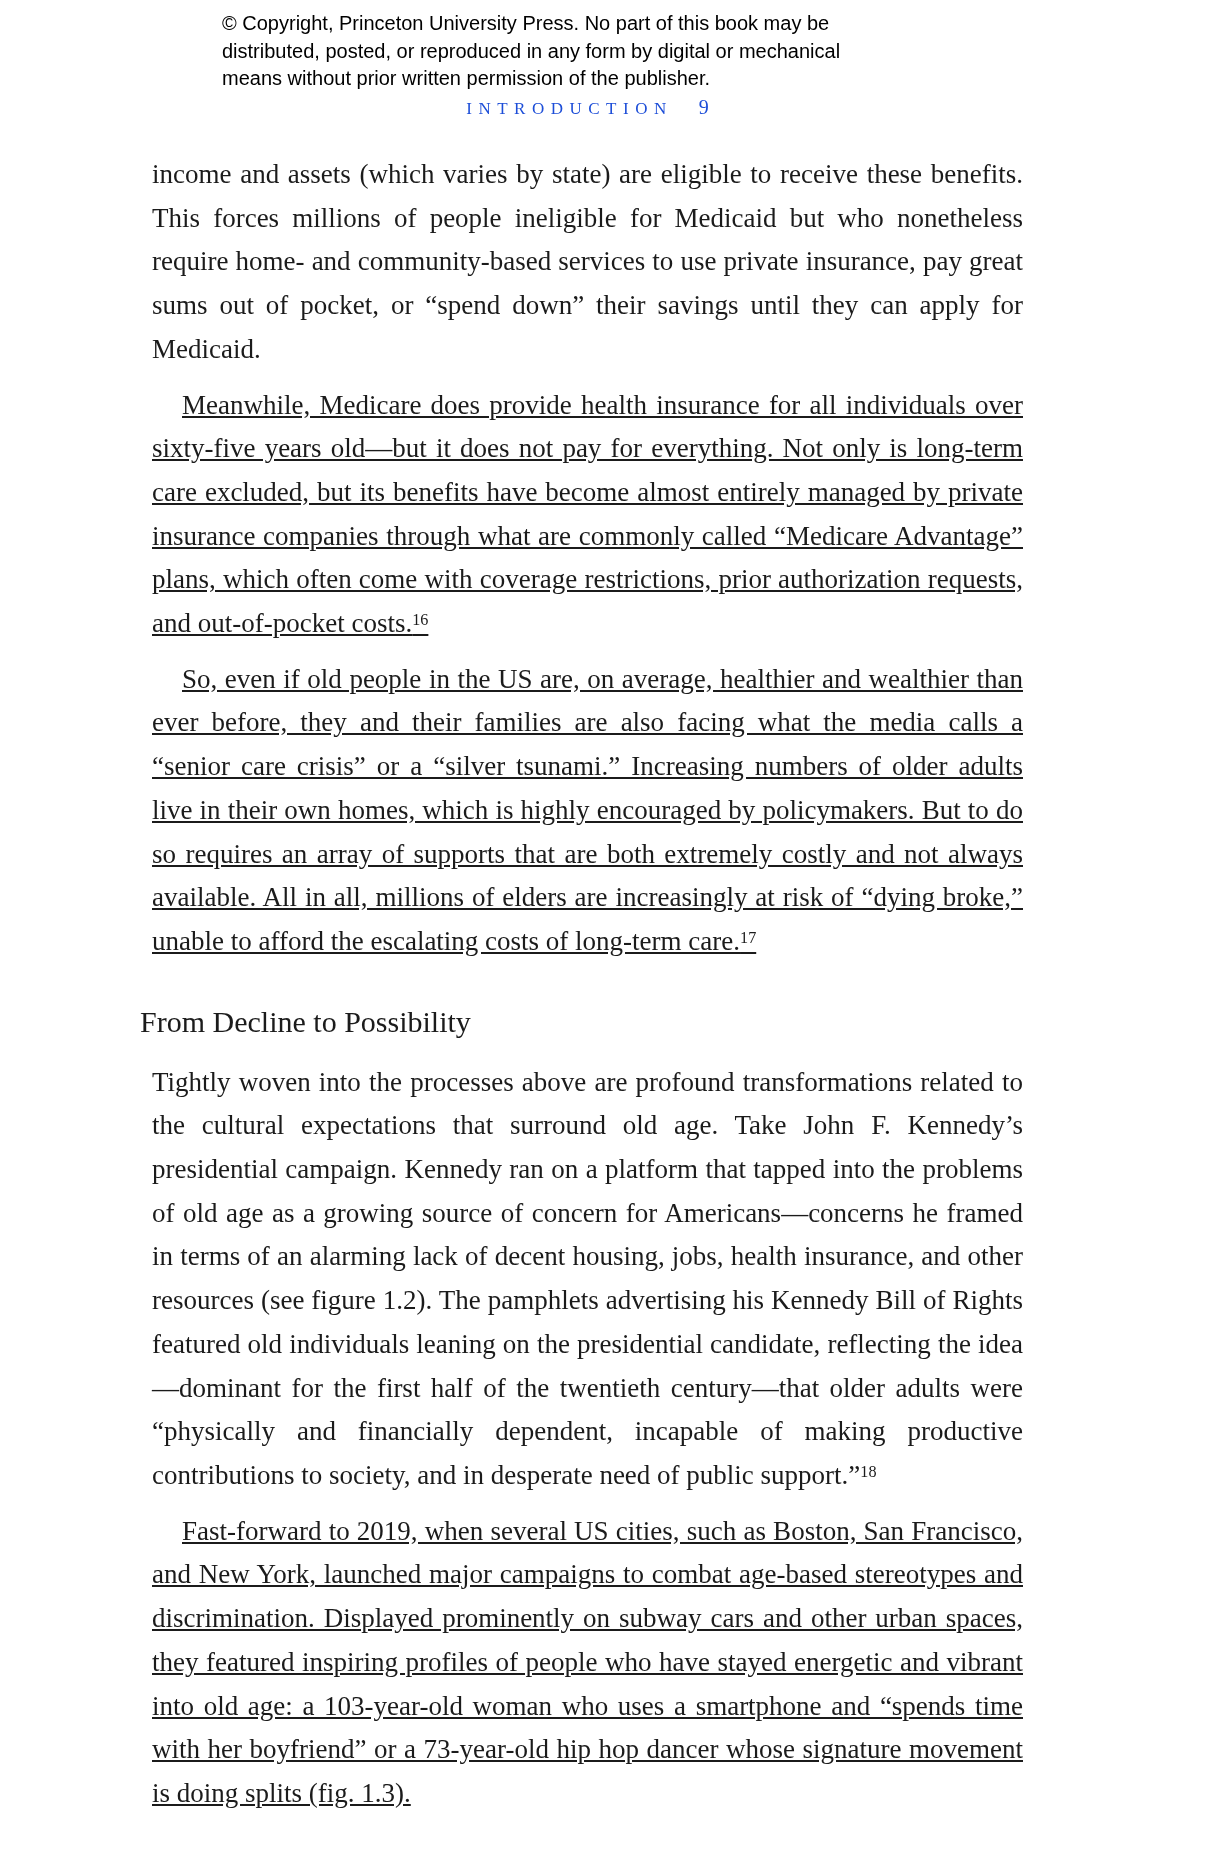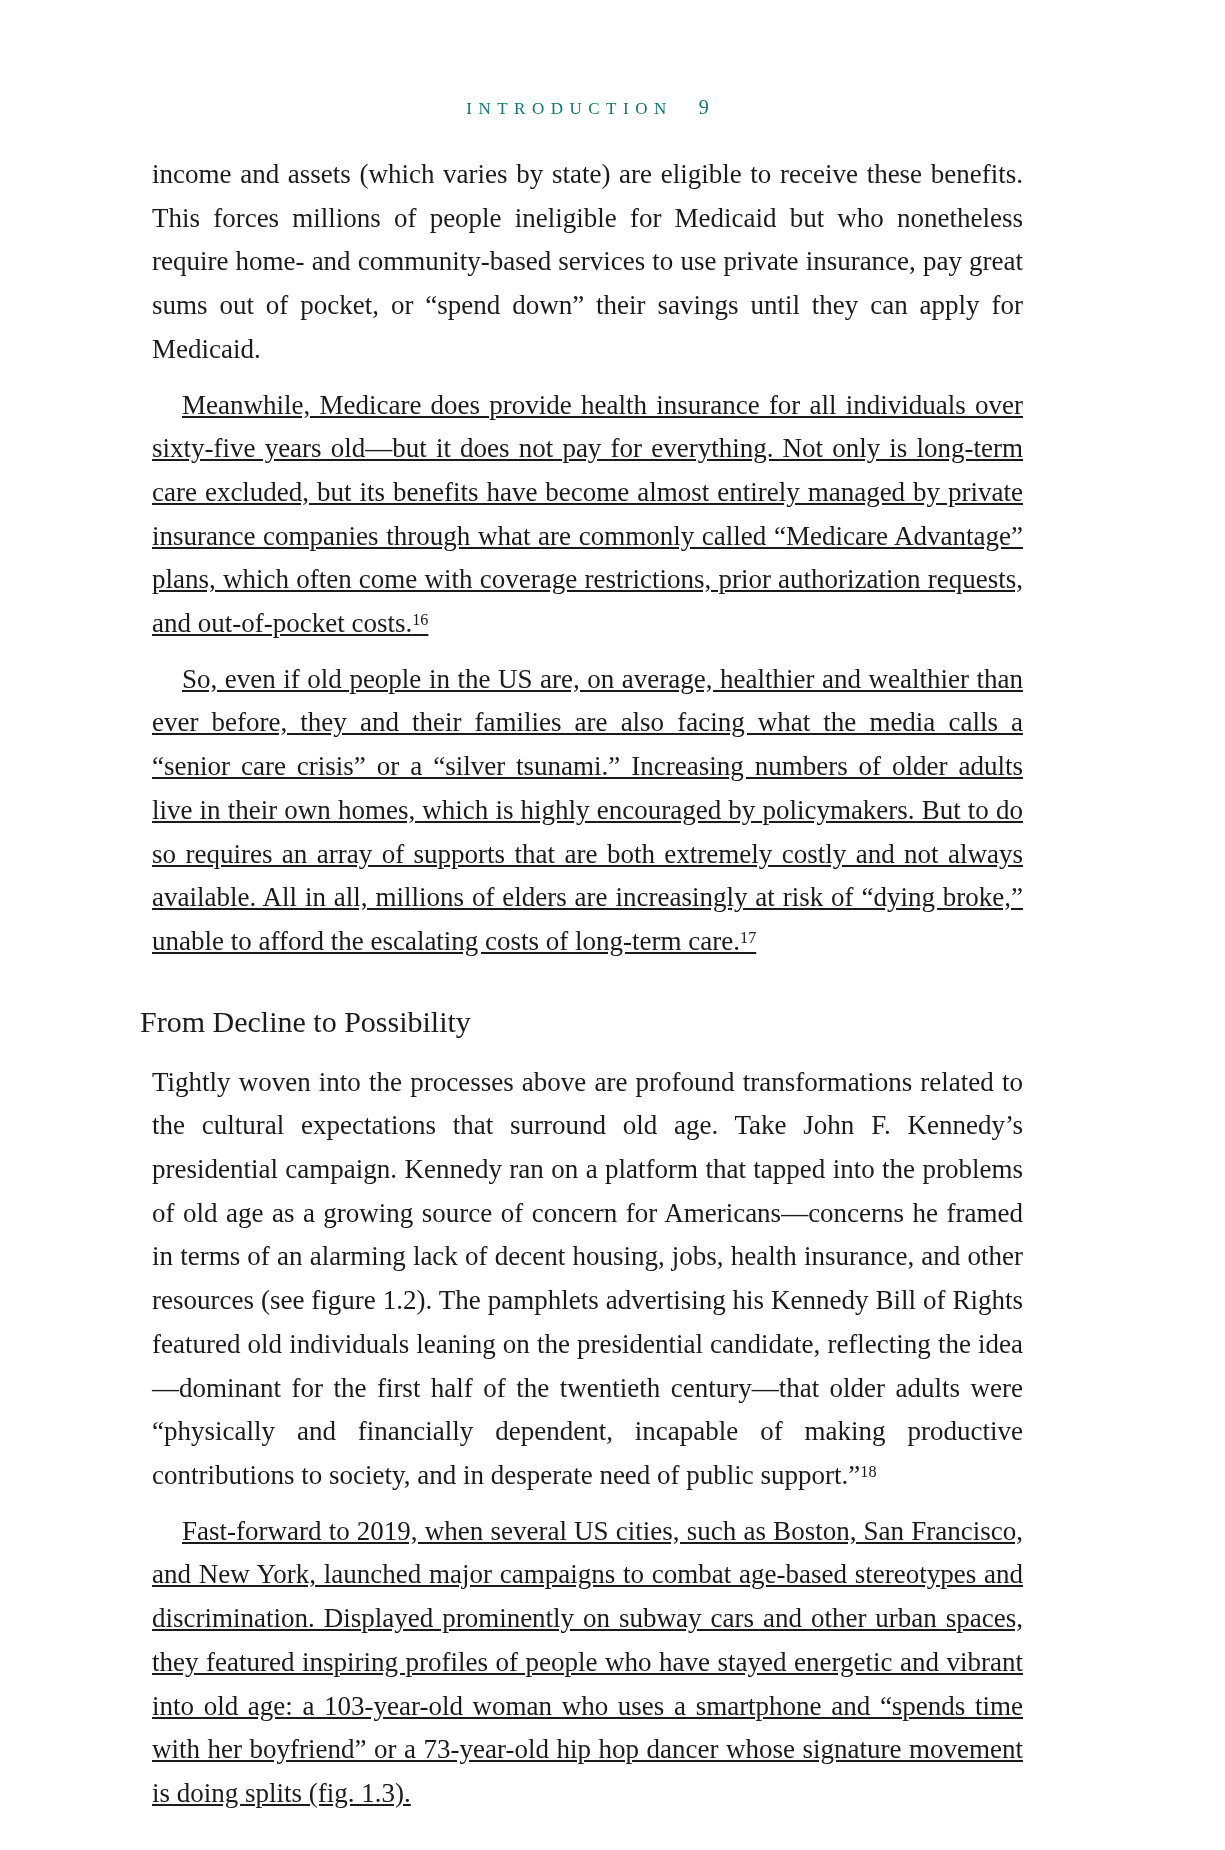--- a/index.html
+++ b/index.html
@@ -20,21 +20,21 @@
     font-size: 20px;
     line-height: 27.5px;
     color: #000000;
   }
   .running-head {
     position: absolute;
     left: 140px;
     top: 96px;
     width: 895px;
     text-align: center;
-    color: #0f766e;
+    color: #1d4ed8;
   }
   .running-head .chapter {
     font-size: 17px;
     letter-spacing: 6.5px;
     word-spacing: 2px;
   }
   .running-head .pagenum {
     font-size: 20px;
     letter-spacing: 0;
     margin-left: 26px;
@@ -76,20 +76,25 @@
     font-family: "Liberation Sans", sans-serif;
     font-size: 20px;
     color: #000000;
   }
 </style>
 </head>
 <body>
 
 <div class="page">
 
+  <div class="copyright">
+    <div>© Copyright, Princeton University Press. No part of this book may be</div>
+    <div>distributed, posted, or reproduced in any form by digital or mechanical</div>
+    <div>means without prior written permission of the publisher.</div>
+  </div>
 
   <div class="running-head">
     <span class="chapter">INTRODUCTION</span><span class="pagenum">9</span>
   </div>
 
   <div class="page-body" id="body-content">
       <p><span>income and assets (which varies by state) are eligible to receive these benefits. This forces millions of people ineligible for Medicaid but who nonetheless require home- and community-based services to use private insurance, pay great sums out of pocket, or “spend down” their savings until they can apply for Medicaid.</span></p>
       <p class="indent"><span>Meanwhile, Medicare does provide health insurance for all individuals over sixty-five years old—but it does not pay for everything. Not only is long-term care excluded, but its benefits have become almost entirely managed by private insurance companies through what are commonly called “Medicare Advantage” plans, which often come with coverage restrictions, prior authorization requests, and out-of-pocket costs.</span><sup>16</sup></p>
       <p class="indent"><span>So, even if old people in the US are, on average, healthier and wealthier than ever before, they and their families are also facing what the media calls a “senior care crisis” or a “silver tsunami.” Increasing numbers of older adults live in their own homes, which is highly encouraged by policymakers. But to do so requires an array of supports that are both extremely costly and not always available. All in all, millions of elders are increasingly at risk of “dying broke,” unable to afford the escalating costs of long-term care.</span><sup>17</sup></p>
       <h2>From Decline to Possibility</h2>

